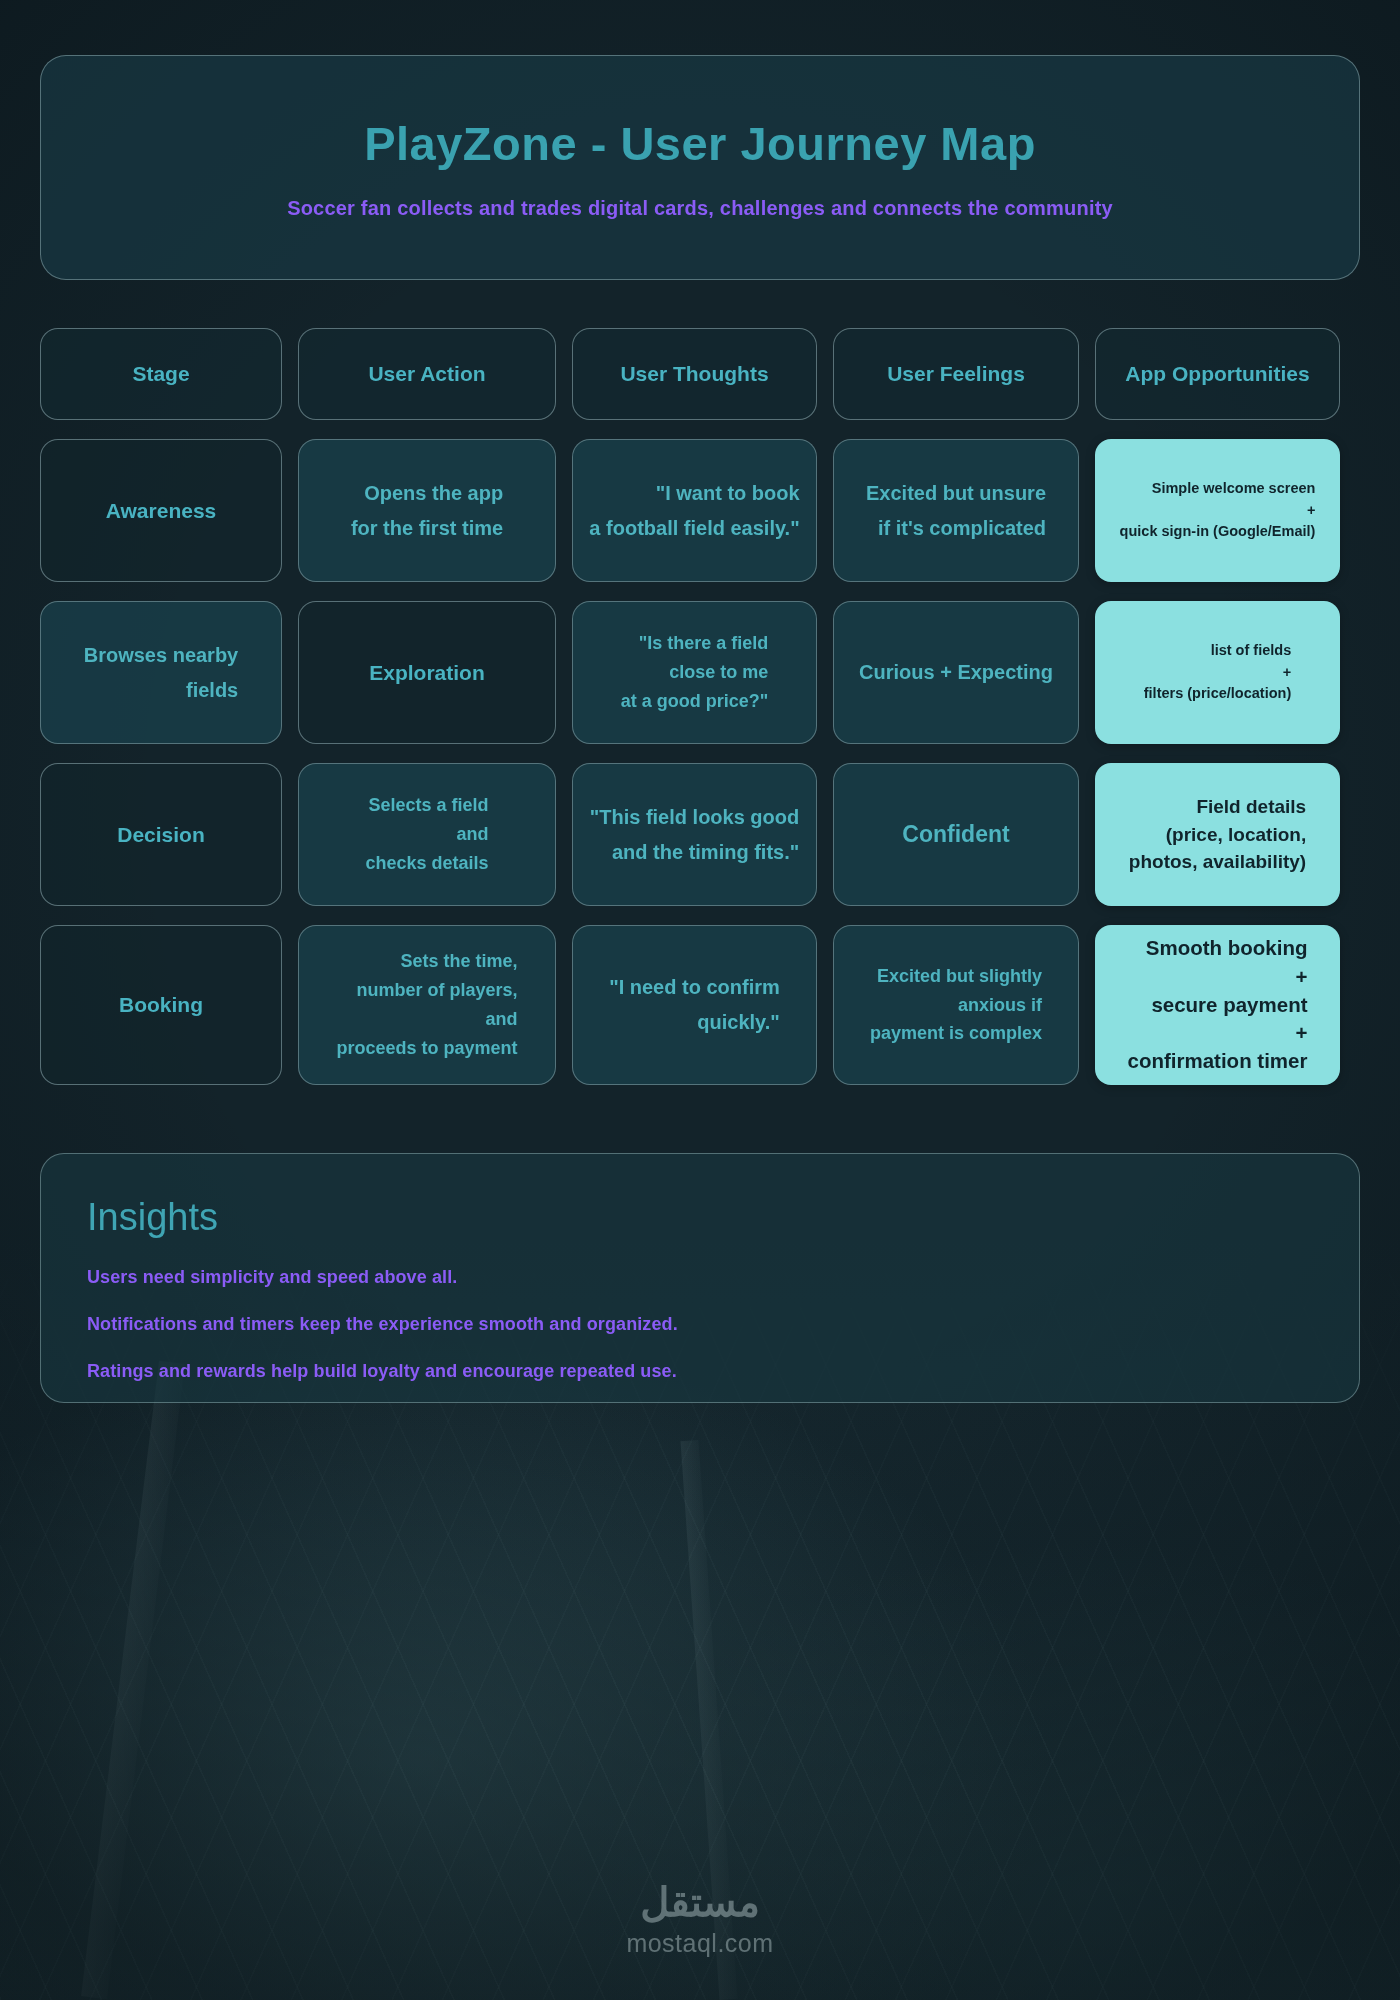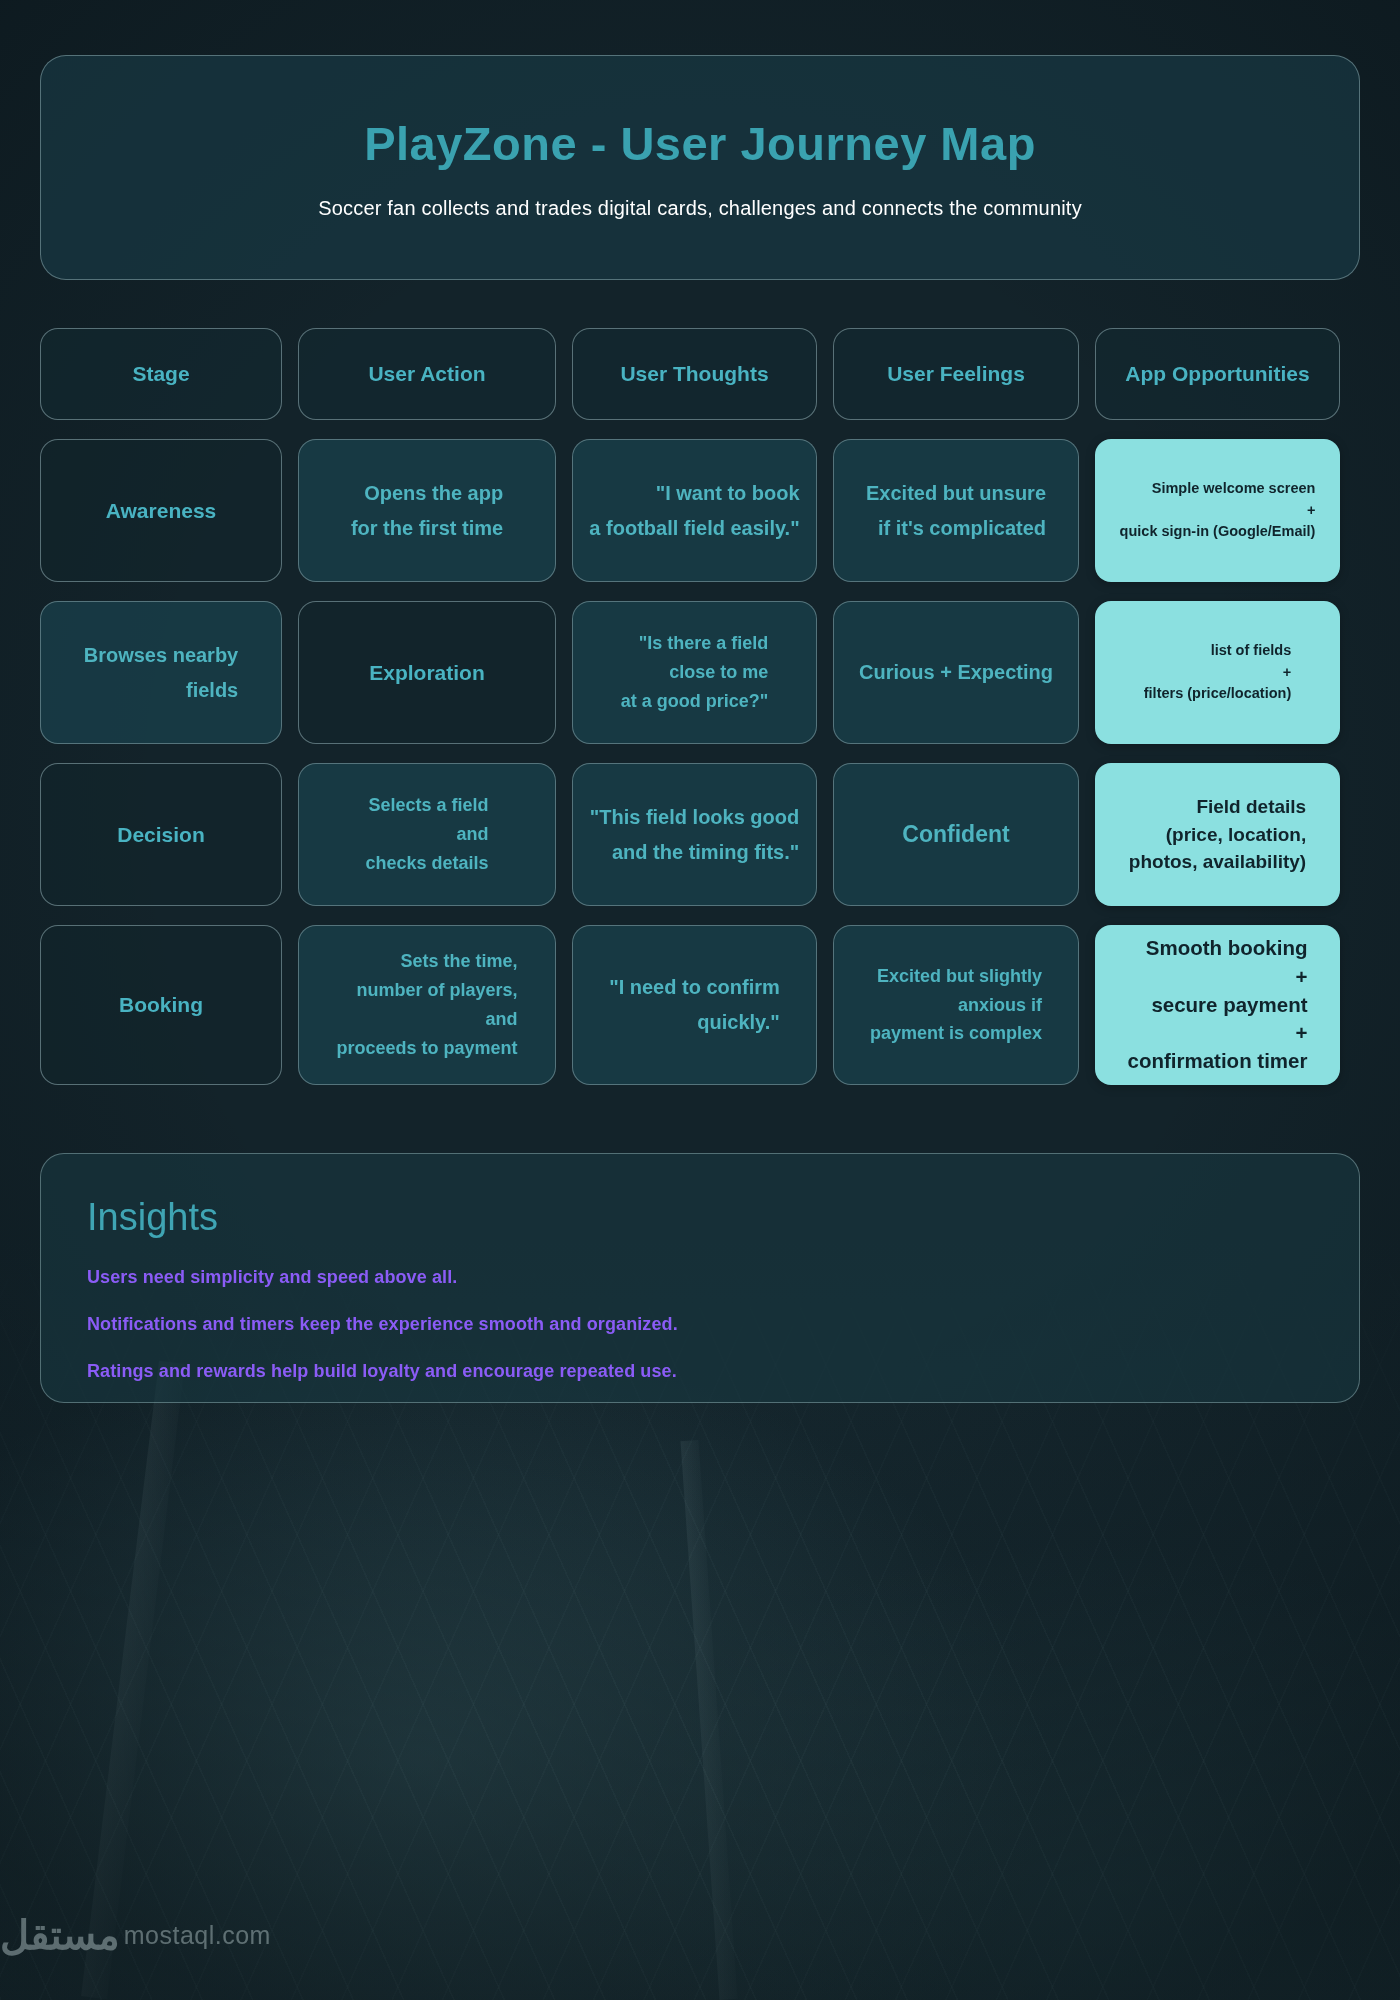--- a/index.html
+++ b/index.html
@@ -73,22 +73,22 @@
   }
   .header-title {
     font-size: 47px;
     font-weight: bold;
     color: #3aa2b0;
     letter-spacing: 0.5px;
     margin-bottom: 26px;
   }
   .header-subtitle {
     font-size: 20px;
-    font-weight: normal;
-    color: #ffffff;
+    font-weight: bold;
+    color: #8b5cf6;
     letter-spacing: 0.2px;
   }
 
   
   .grid {
     margin-top: 48px;
     display: grid;
     grid-template-columns: 242px 258px 245px 246px 245px;
     column-gap: 16px;
     row-gap: 19px;
@@ -178,20 +178,21 @@
     margin-bottom: 26px;
     letter-spacing: 0.1px;
   }
 
   
   .watermark {
     position: absolute;
     left: 0; right: 0;
     bottom: 42px;
     display: flex;
+    flex-direction: column;
     align-items: center;
     gap: 4px;
     opacity: 0.45;
     z-index: 4;
   }
   .wm-arabic {
     font-size: 40px;
     color: #b9cbcd;
     font-weight: bold;
     letter-spacing: 1px;

